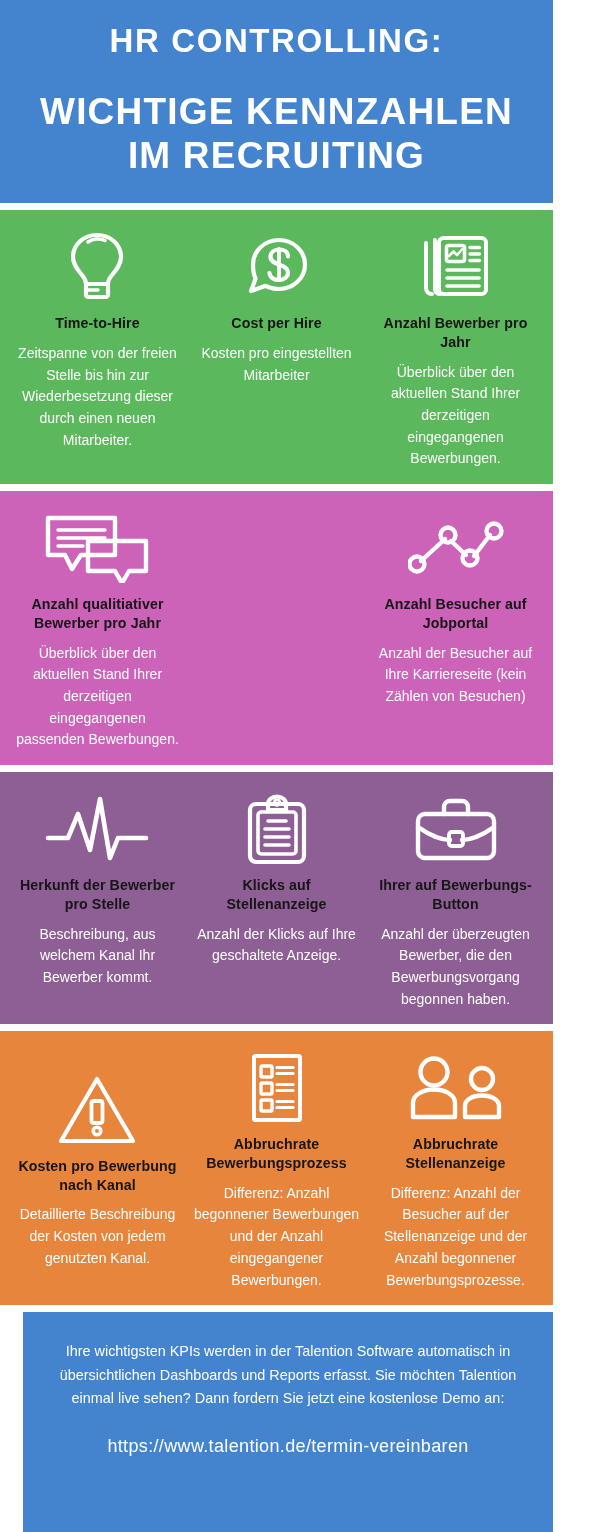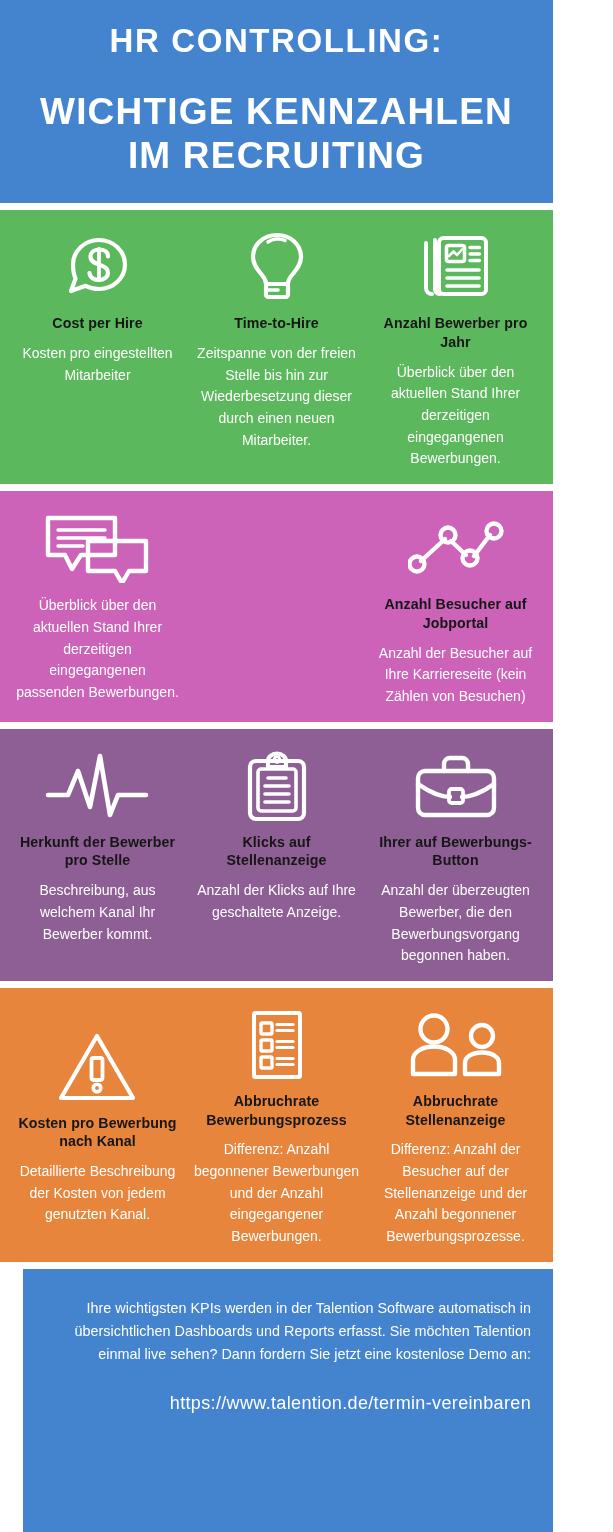--- a/index.html
+++ b/index.html
@@ -79,21 +79,21 @@
     font-size:14px;
     line-height:1.55;
     margin:0;
   }
 
   
   .footer{
     background:#4484cf;
     flex:1 1 auto;
     padding:28px 22px 30px 22px;
-    text-align:right;
+    text-align:center;
     margin-left:23px;
   }
   .footer-text{
     color:#ffffff;
     font-size:14.4px;
     line-height:1.62;
     margin:0;
   }
   .footer-link{
     display:block;
@@ -117,42 +117,42 @@
       <span>im Recruiting</span>
     </h2>
   </div>
 
   <div class="gap"></div>
 
   <div class="section sec-green">
 
     <div class="card">
       <div class="icon-wrap">
-        <svg width="68" height="68" viewBox="0 0 68 68" fill="none" stroke="#ffffff" stroke-width="4.2" stroke-linecap="round" stroke-linejoin="round">
-          <path d="M36 7 C50.5 7 62 18 62 31.5 C62 45 50.5 56 36 56 C31 56 26.5 54.8 22.6 52.8 L8 58 L12.6 45.6 C10.6 41.4 10 36.6 10 31.5 C10 18 21.5 7 36 7 Z"></path>
-          <path d="M36 16 L36 47" stroke-width="3.8"></path>
-          <path d="M45 23.5 C45 19 41 16.5 36 16.5 C31 16.5 27.5 19.5 27.5 23.8 C27.5 28.5 32 30 36 31.5 C40.5 33 45 34.8 45 39.5 C45 44 41 47 36 47 C31 47 27 44.5 26.5 40"></path>
-        </svg>
-      </div>
-      <p class="card-title">Cost per Hire</p>
-      <p class="card-desc">Kosten pro eingestellten Mitarbeiter</p>
-    </div>
-
-    <div class="card">
-      <div class="icon-wrap">
         <svg width="62" height="72" viewBox="0 0 62 72" fill="none" stroke="#ffffff" stroke-width="4.2" stroke-linecap="round" stroke-linejoin="round">
           <path d="M31 4 C17 4 7 14 7 26 C7 34 12 39 16 44 C19 47.5 20 50 20 53 L42 53 C42 50 43 47.5 46 44 C50 39 55 34 55 26 C55 14 45 4 31 4 Z"></path>
           <path d="M22 11 C27 7.5 34 7 39 9.5" stroke-width="3.6"></path>
           <rect x="20" y="53" width="22" height="13" rx="2.2"></rect>
           <path d="M20 59 L32 59" stroke-width="3.6"></path>
           <path d="M25 66 L37 66" stroke-width="3.6"></path>
         </svg>
       </div>
       <p class="card-title">Time-to-Hire</p>
       <p class="card-desc">Zeitspanne von der freien Stelle bis hin zur Wiederbesetzung dieser durch einen neuen Mitarbeiter.</p>
+    </div>
+
+    <div class="card">
+      <div class="icon-wrap">
+        <svg width="68" height="68" viewBox="0 0 68 68" fill="none" stroke="#ffffff" stroke-width="4.2" stroke-linecap="round" stroke-linejoin="round">
+          <path d="M36 7 C50.5 7 62 18 62 31.5 C62 45 50.5 56 36 56 C31 56 26.5 54.8 22.6 52.8 L8 58 L12.6 45.6 C10.6 41.4 10 36.6 10 31.5 C10 18 21.5 7 36 7 Z"></path>
+          <path d="M36 16 L36 47" stroke-width="3.8"></path>
+          <path d="M45 23.5 C45 19 41 16.5 36 16.5 C31 16.5 27.5 19.5 27.5 23.8 C27.5 28.5 32 30 36 31.5 C40.5 33 45 34.8 45 39.5 C45 44 41 47 36 47 C31 47 27 44.5 26.5 40"></path>
+        </svg>
+      </div>
+      <p class="card-title">Cost per Hire</p>
+      <p class="card-desc">Kosten pro eingestellten Mitarbeiter</p>
     </div>
 
     <div class="card">
       <div class="icon-wrap">
         <svg width="72" height="66" viewBox="0 0 72 66" fill="none" stroke="#ffffff" stroke-width="4" stroke-linecap="round" stroke-linejoin="round">
           <path d="M6 9 L6 54 C6 57.5 8.5 60 12 60"></path>
           <path d="M15 6 L15 55 C15 57.8 17 60 19.8 60"></path>
           <rect x="19" y="4" width="47" height="56" rx="4.5"></rect>
           <rect x="26.5" y="11.5" width="18" height="16" rx="2.2" stroke-width="3.6"></rect>
           <path d="M29 22 L33.5 17.5 L37 21 L42 15.5" stroke-width="2.6"></path>
@@ -177,20 +177,21 @@
     <div class="card">
       <div class="icon-wrap">
         <svg width="108" height="70" viewBox="0 0 108 70" fill="none" stroke="#ffffff" stroke-width="4.4" stroke-linecap="round" stroke-linejoin="round">
           <path d="M5 5 L72 5 L72 42 L38 42 L29 56 L22 42 L5 42 Z"></path>
           <path d="M15 17 L62 17" stroke-width="3.4"></path>
           <path d="M15 25 L62 25" stroke-width="3.4"></path>
           <path d="M15 33 L40 33" stroke-width="3.4"></path>
           <path d="M45 28 L103 28 L103 58 L86 58 L79 70 L72 58 L45 58 Z"></path>
         </svg>
       </div>
+      <p class="card-title">Anzahl qualitiativer Bewerber pro Jahr</p>
       <p class="card-desc">Überblick über den aktuellen Stand Ihrer derzeitigen eingegangenen passenden Bewerbungen.</p>
     </div>
 
     <div class="card">
       <div class="icon-wrap">
         <svg width="96" height="56" viewBox="0 0 96 56" fill="none" stroke="#ffffff" stroke-width="4.4" stroke-linecap="round" stroke-linejoin="round">
           <path d="M13 41 L37 19"></path>
           <path d="M43 21 L58 35"></path>
           <path d="M66 36 L82 15"></path>
           <circle cx="9" cy="44" r="7.5"></circle>

